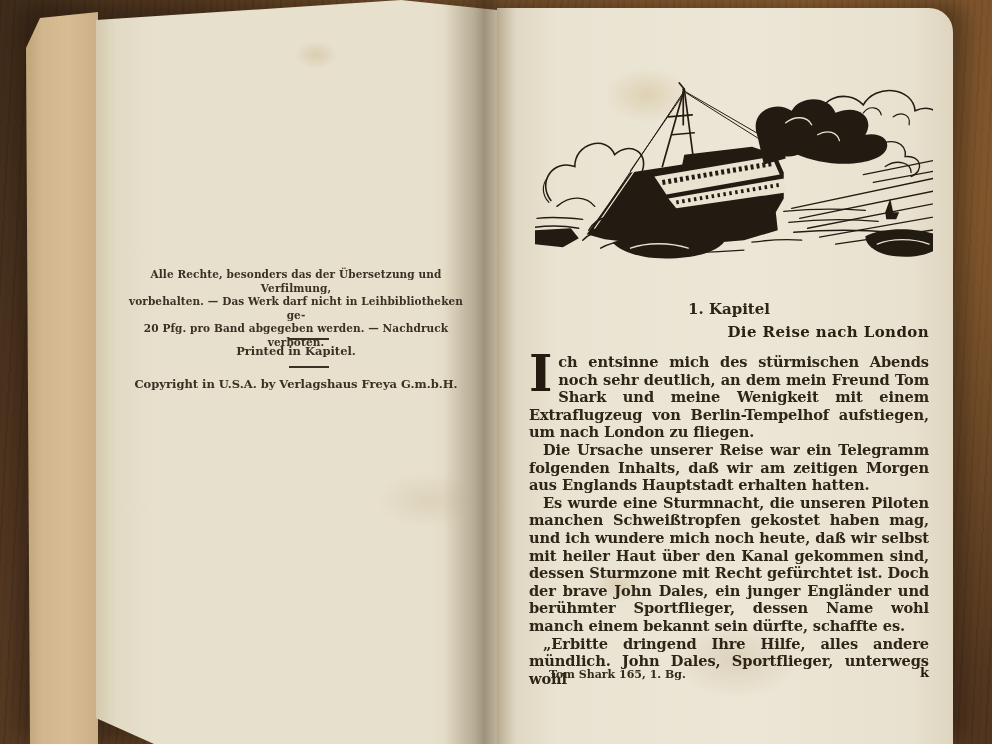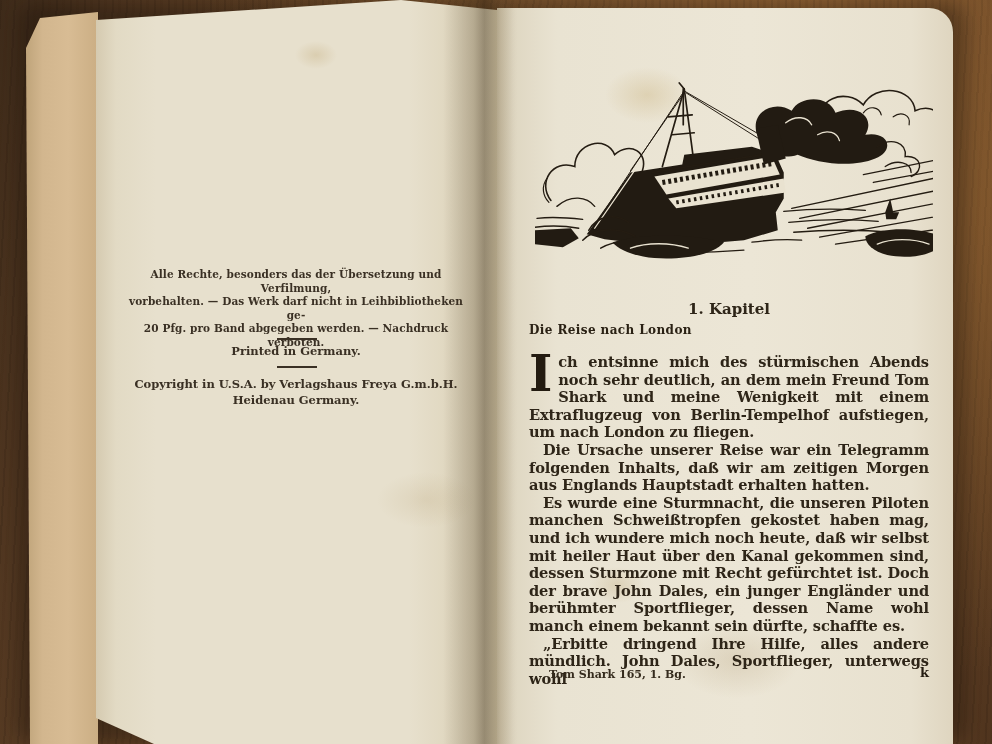--- a/index.html
+++ b/index.html
@@ -15,21 +15,21 @@
     background:rgba(18,10,4,.38);filter:blur(10px);border-radius:20px;}
   .cover-edge{position:absolute;left:24px;top:0;width:74px;height:744px;
     clip-path:polygon(16px 18px, 74px 12px, 74px 744px, 6px 744px, 2px 48px);
     background:linear-gradient(90deg,#bda278 0%,#d2b68e 25%,#d8bc94 60%,#cbae84 100%);}
   .page{position:absolute;top:0;height:744px;color:#2e2518;}
   .page-left{left:96px;width:401px;
     clip-path:polygon(0 20px,305px 0,401px 10px,401px 744px,58px 744px,0 718px);
     background:
       radial-gradient(30px 20px at 220px 55px, rgba(180,150,90,.25), transparent 70%),
       radial-gradient(70px 40px at 330px 500px, rgba(160,130,75,.14), transparent 70%),
-      linear-gradient(90deg,#d5cab0 0,#e2dac4 20px,#e7e0cd 60px,#e7e0cd 78%,#dcd2b8 94%,#c9bd9e 100%);}
+      linear-gradient(90deg,#d5cab0 0,#e2dac4 20px,#e7e0cd 60px,#e7e0cd 78%,#dcd2b8 94%,#c9bd9e 100%); padding-left: 24px;}
   .page-right{left:497px;width:460px;
     clip-path:inset(8px 4px 0 0 round 0 24px 0 0);
     background:
       radial-gradient(60px 40px at 150px 95px, rgba(190,160,95,.28), transparent 70%),
       radial-gradient(40px 26px at 120px 585px, rgba(170,140,80,.22), transparent 70%),
       radial-gradient(90px 55px at 240px 660px, rgba(150,120,70,.18), transparent 70%),
       linear-gradient(90deg,#cdc2a6 0,#dfd7c2 16px,#e9e3d2 60px,#ece6d6 55%,#e8e1cf 90%,#ded4be 100%);}
   .gutter-shadow{position:absolute;left:443px;top:0;width:74px;height:744px;pointer-events:none;
     background:linear-gradient(90deg, rgba(60,45,25,0) 0%, rgba(70,54,30,.26) 42%, rgba(52,38,20,.38) 56%, rgba(90,70,45,.14) 78%, rgba(0,0,0,0) 100%);}
 
@@ -39,22 +39,22 @@
   .rule{position:absolute;left:50%;transform:translateX(-50%);width:40px;border-top:2px solid #3a3024;}
   .rule-1{top:338px;} .rule-2{top:366px;}
   .printed{top:344px;font-size:11.5px;font-weight:bold;color:#3a3024;}
   .copyright{top:376px;font-size:11.5px;line-height:16px;font-weight:bold;color:#3a3024;}
 
   
   .rp-inner{position:absolute;left:32px;top:0;width:400px;height:744px;margin-top:12px;}
   .illustration{position:absolute;left:6px;top:70px;width:398px;height:196px;}
   .chapter-number{position:absolute;top:288px;width:100%;text-align:center;
     font-size:15px;font-weight:bold;color:#2e2518;}
-  .chapter-title{position:absolute;top:311px;width:100%;text-align:left;
-    font-size:12px;font-weight:bold;letter-spacing:.4px;color:#2a2114;}
+  .chapter-title{position:absolute;top:311px;width:100%;text-align:right;
+    font-size:15px;font-weight:bold;letter-spacing:.4px;color:#2a2114;}
   .rp-text{position:absolute;top:341px;width:100%;font-size:14.6px;line-height:17.6px;
     font-weight:bold;text-align:justify;color:#2e2518;letter-spacing:-.1px;}
   .rp-text p{margin:0;}
   .rp-text p.indent{text-indent:14px;}
   .dropcap{float:left;font-size:50px;line-height:37px;padding:2px 6px 0 0;
     font-weight:bold;color:#231b10;}
   .footer-row{position:absolute;top:656px;width:100%;}
   .sig{position:absolute;left:20px;font-size:11px;font-weight:bold;color:#352b1d;}
   .sig-mark{position:absolute;right:0px;top:-3px;font-size:13px;font-weight:bold;color:#231b10;}
 
@@ -69,25 +69,24 @@
   <div class="book-shadow"></div>
   <div class="cover-edge"></div>
 
   <div class="page page-left">
     <div class="lp-block legal">
       <div>Alle Rechte, besonders das der Übersetzung und Verfilmung,</div>
       <div>vorbehalten. — Das Werk darf nicht in Leihbibliotheken ge-</div>
       <div>20 Pfg. pro Band abgegeben werden. — Nachdruck verboten.</div>
     </div>
     <div class="rule rule-1"></div>
-    <div class="lp-block printed">Printed in Germany.</div>
+    <div class="lp-block printed">Printed in Kapitel.</div>
     <div class="rule rule-2"></div>
     <div class="lp-block copyright">
       <div>Copyright in U.S.A. by Verlagshaus Freya G.m.b.H.</div>
-      <div>Heidenau Germany.</div>
     </div>
   </div>
 
   <div class="page page-right">
     <div class="rp-inner">
 
       <svg class="illustration" viewBox="0 0 400 195" xmlns="http://www.w3.org/2000/svg">
 
         <path class="ink" stroke-width="1.6" d="M16,118 C2,100 18,76 40,84 C40,60 72,52 80,72 C96,58 114,70 108,88"></path>
         <path class="ink" stroke-width="1.4" d="M22,124 C36,112 52,114 60,124"></path>

